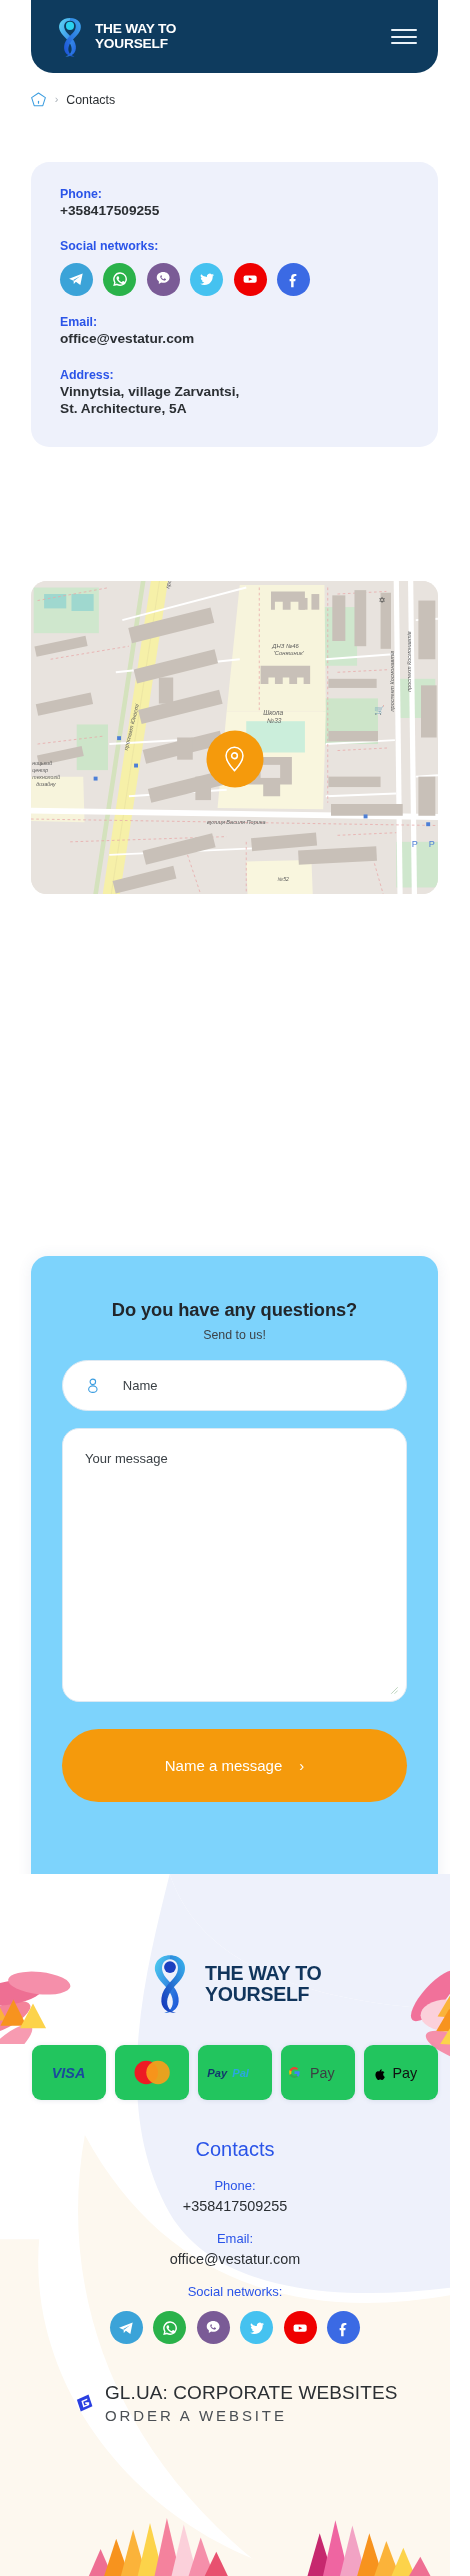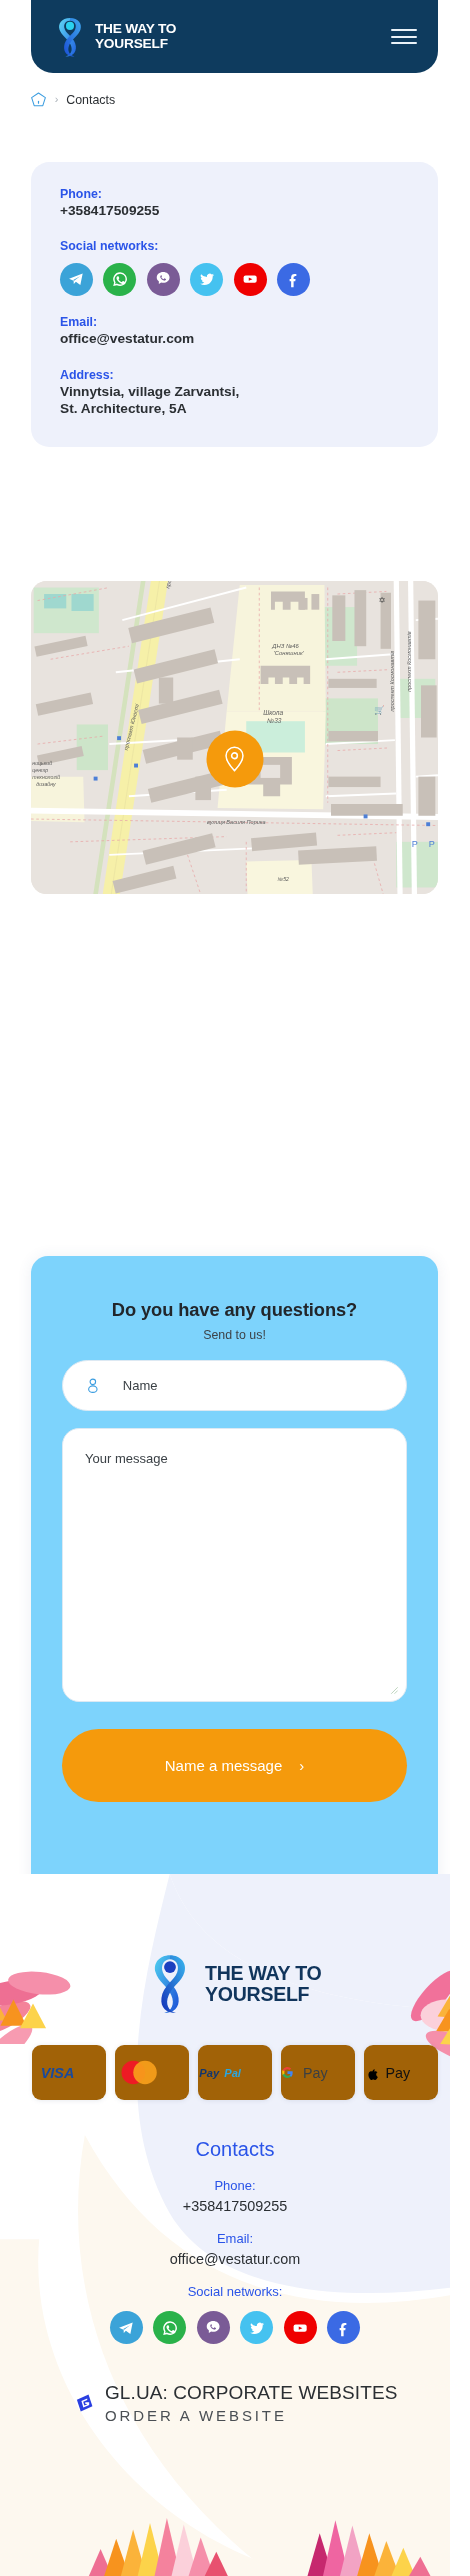--- a/index.html
+++ b/index.html
@@ -197,23 +197,23 @@
   }
   .f-brand { display: flex; align-items: center; gap: 14.4px; }
   .f-ribbon { width: 42px; height: 63px; flex:none; }
   .f-brand-text {
     color: #11355c; font-weight: bold; font-size: 19.6px;
     line-height: 1.07; letter-spacing: -0.3px;
   }
   .pay-row { display: flex; gap: 9.1px; margin-top: 30px; }
   .pay {
     width: 74px; height: 55px; border-radius: 9.1px;
-    background: #a16207;
+    background: #22c55e;
     box-shadow: 0 0.7px 4.6px rgba(90,110,150,0.13);
-    display: flex; align-items: center; 
+    display: flex; align-items: center; justify-content: center;
     cursor: pointer;
   }
   .f-contacts-title {
     margin-top: 38px;
     color: #2a54e8; font-size: 20px; font-weight: normal;
   }
   .f-label { margin-top: 17px; color: #2a54e8; font-size: 13px; }
   .f-value { margin-top: 5.2px; color: #2b2f33; font-size: 14.4px; }
   .f-social { display: flex; gap: 10.4px; margin-top: 11.8px; }
   .credit {

